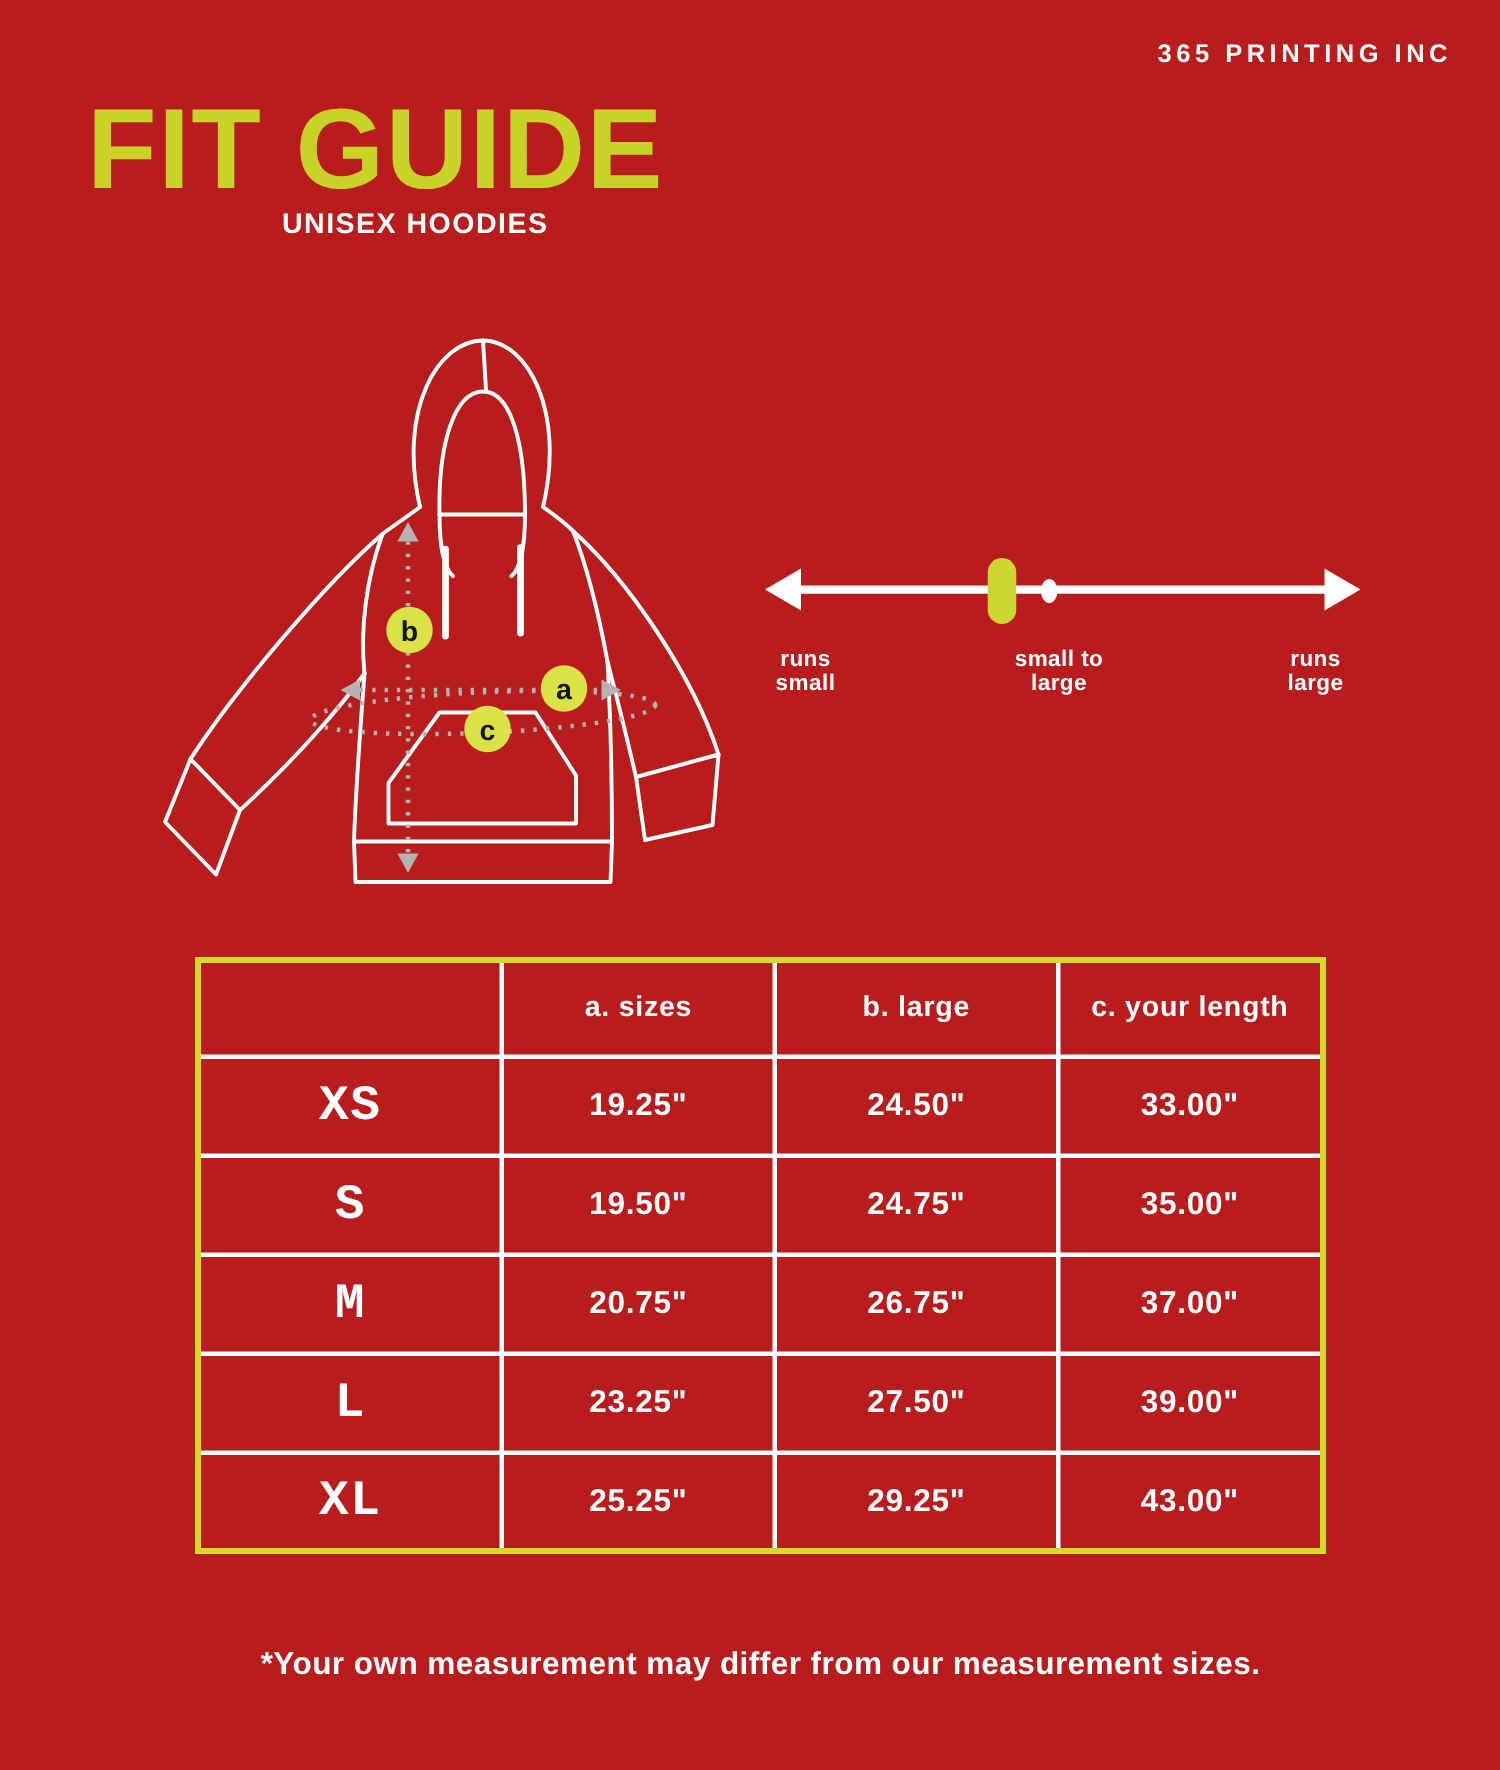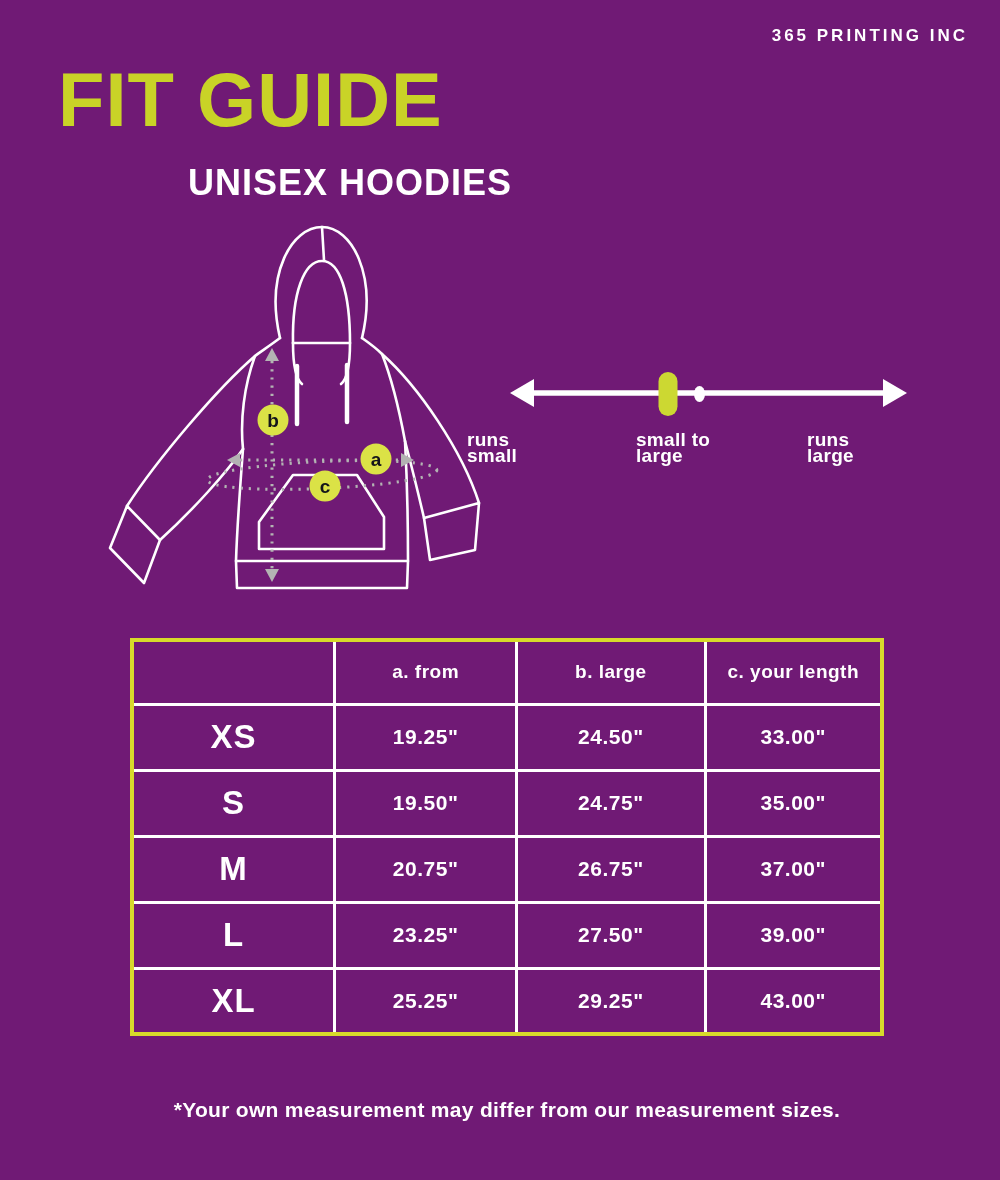--- a/index.html
+++ b/index.html
@@ -1,43 +1,43 @@
 <!DOCTYPE html>
 <html><head>
 <meta charset="utf-8">
 <style>
   html,body{margin:0;padding:0;background:#131416;}
   .canvas{
-    position:relative;width:1000px;height:1180px;background:#701a75;
+    position:relative;width:1000px;height:1180px;background:#b91c1c;
     font-family:"Liberation Sans",sans-serif;color:#ffffff;overflow:hidden;
     font-weight:bold;
   }
   .brand{position:absolute;top:26px;right:32px;font-size:17px;letter-spacing:3px;}
   .title{position:absolute;top:56px;left:58px;font-size:76px;letter-spacing:1px;color:#c9d327;}
-  .subtitle{position:absolute;top:139px;left:188px;font-size:36px;letter-spacing:1px;margin-top:23px;}
+  .subtitle{position:absolute;top:139px;left:188px;font-size:19px;letter-spacing:1px;}
   .hoodie-svg{position:absolute;left:100px;top:218px;}
   .scale-svg{position:absolute;left:500px;top:350px;}
-  .scale-label{position:absolute;width:140px;margin-left:-70px;text-align:left;
-    font-size:19px;line-height:15.5px;letter-spacing:.3px;}
+  .scale-label{position:absolute;width:140px;margin-left:-70px;text-align:center;
+    font-size:15px;line-height:15.5px;letter-spacing:.3px;}
   .lab-left{left:537px;top:432px;}
   .lab-center{left:706px;top:432px;}
   .lab-right{left:877px;top:432px;}
   table.size-table{
     position:absolute;left:130px;top:638px;width:754px;
     border-collapse:collapse;table-layout:fixed;
     border:4px solid #d7da2a;
   }
   .size-table th,.size-table td{
     border:3px solid #ffffff;text-align:center;vertical-align:middle;padding:0;
     color:#fff;
   }
   .size-table thead tr{height:64px;}
   .size-table tbody tr{height:66px;}
   .size-table th{font-size:19px;letter-spacing:.5px;}
-  .size-table td.size{font-size:33px;letter-spacing:1px;}
+  .size-table td.size{font-size:33px;letter-spacing:1px;font-family:Liberation Mono, monospace;}
   .size-table td.val{font-size:21px;letter-spacing:.5px;}
   .footnote{position:absolute;left:130px;top:1098px;width:754px;text-align:center;
     font-size:21px;letter-spacing:.3px;}
   svg text{font-family:"Liberation Sans",sans-serif;font-weight:bold;}
 </style>
 </head>
 <body>
 
 <div class="canvas">
 
@@ -114,21 +114,21 @@
   <table class="size-table">
     <colgroup>
         <col style="width:27%">
         <col style="width:24.3%">
         <col style="width:25.1%">
         <col style="width:23.6%">
       </colgroup>
     <thead>
       <tr>
         <th></th>
-        <th>a. from</th>
+        <th>a. sizes</th>
         <th>b. large</th>
         <th>c. your length</th>
       </tr>
     </thead>
     <tbody>
       <tr>
         <td class="size">XS</td>
         <td class="val">19.25"</td>
         <td class="val">24.50"</td>
         <td class="val">33.00"</td>

